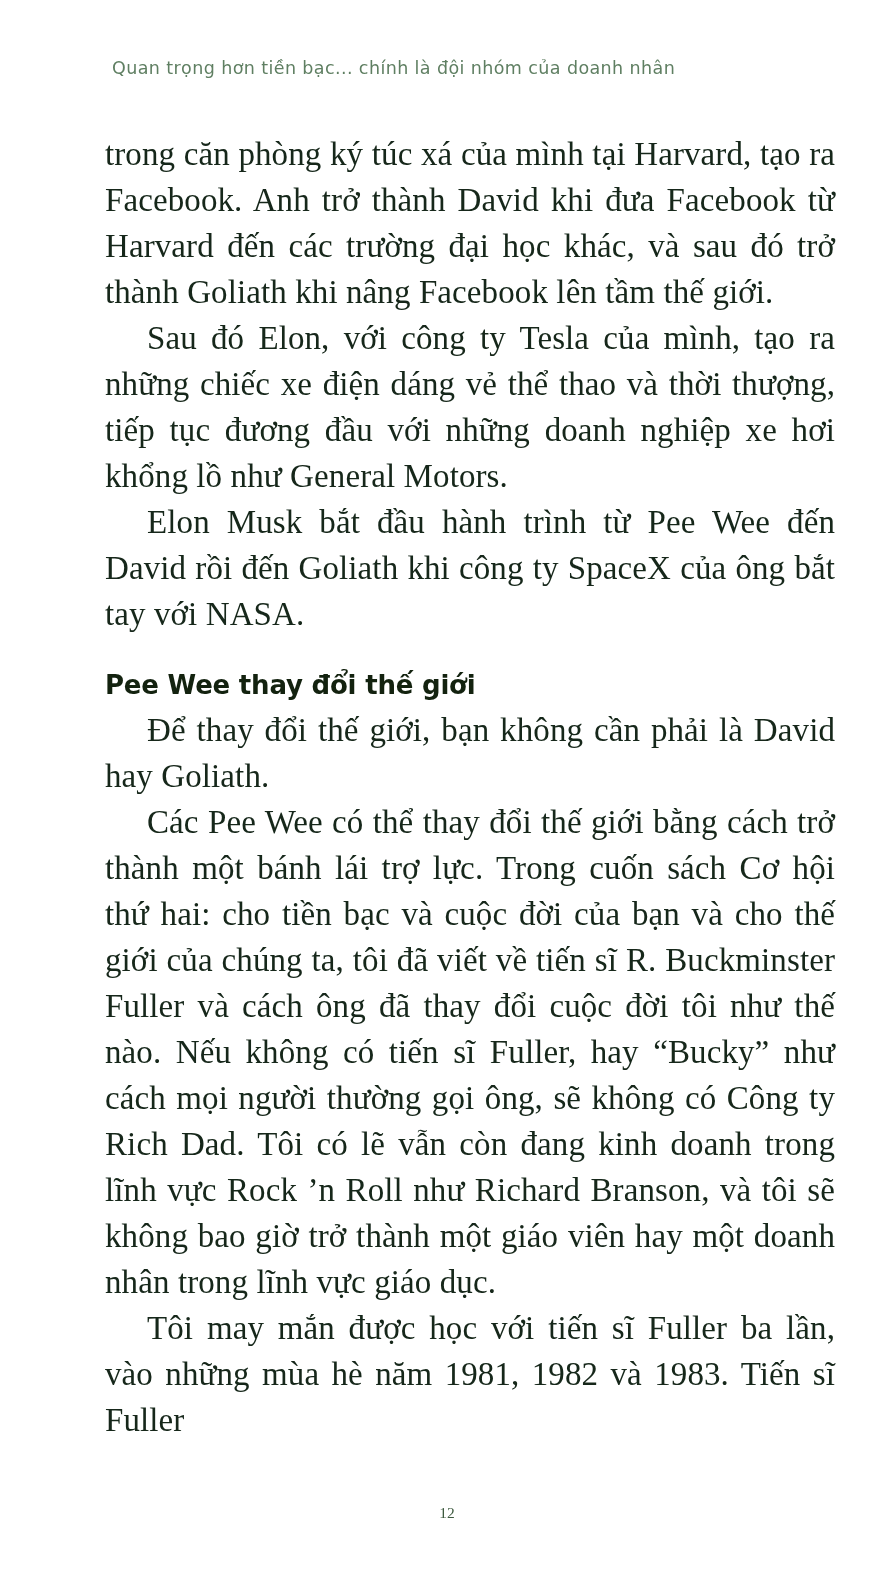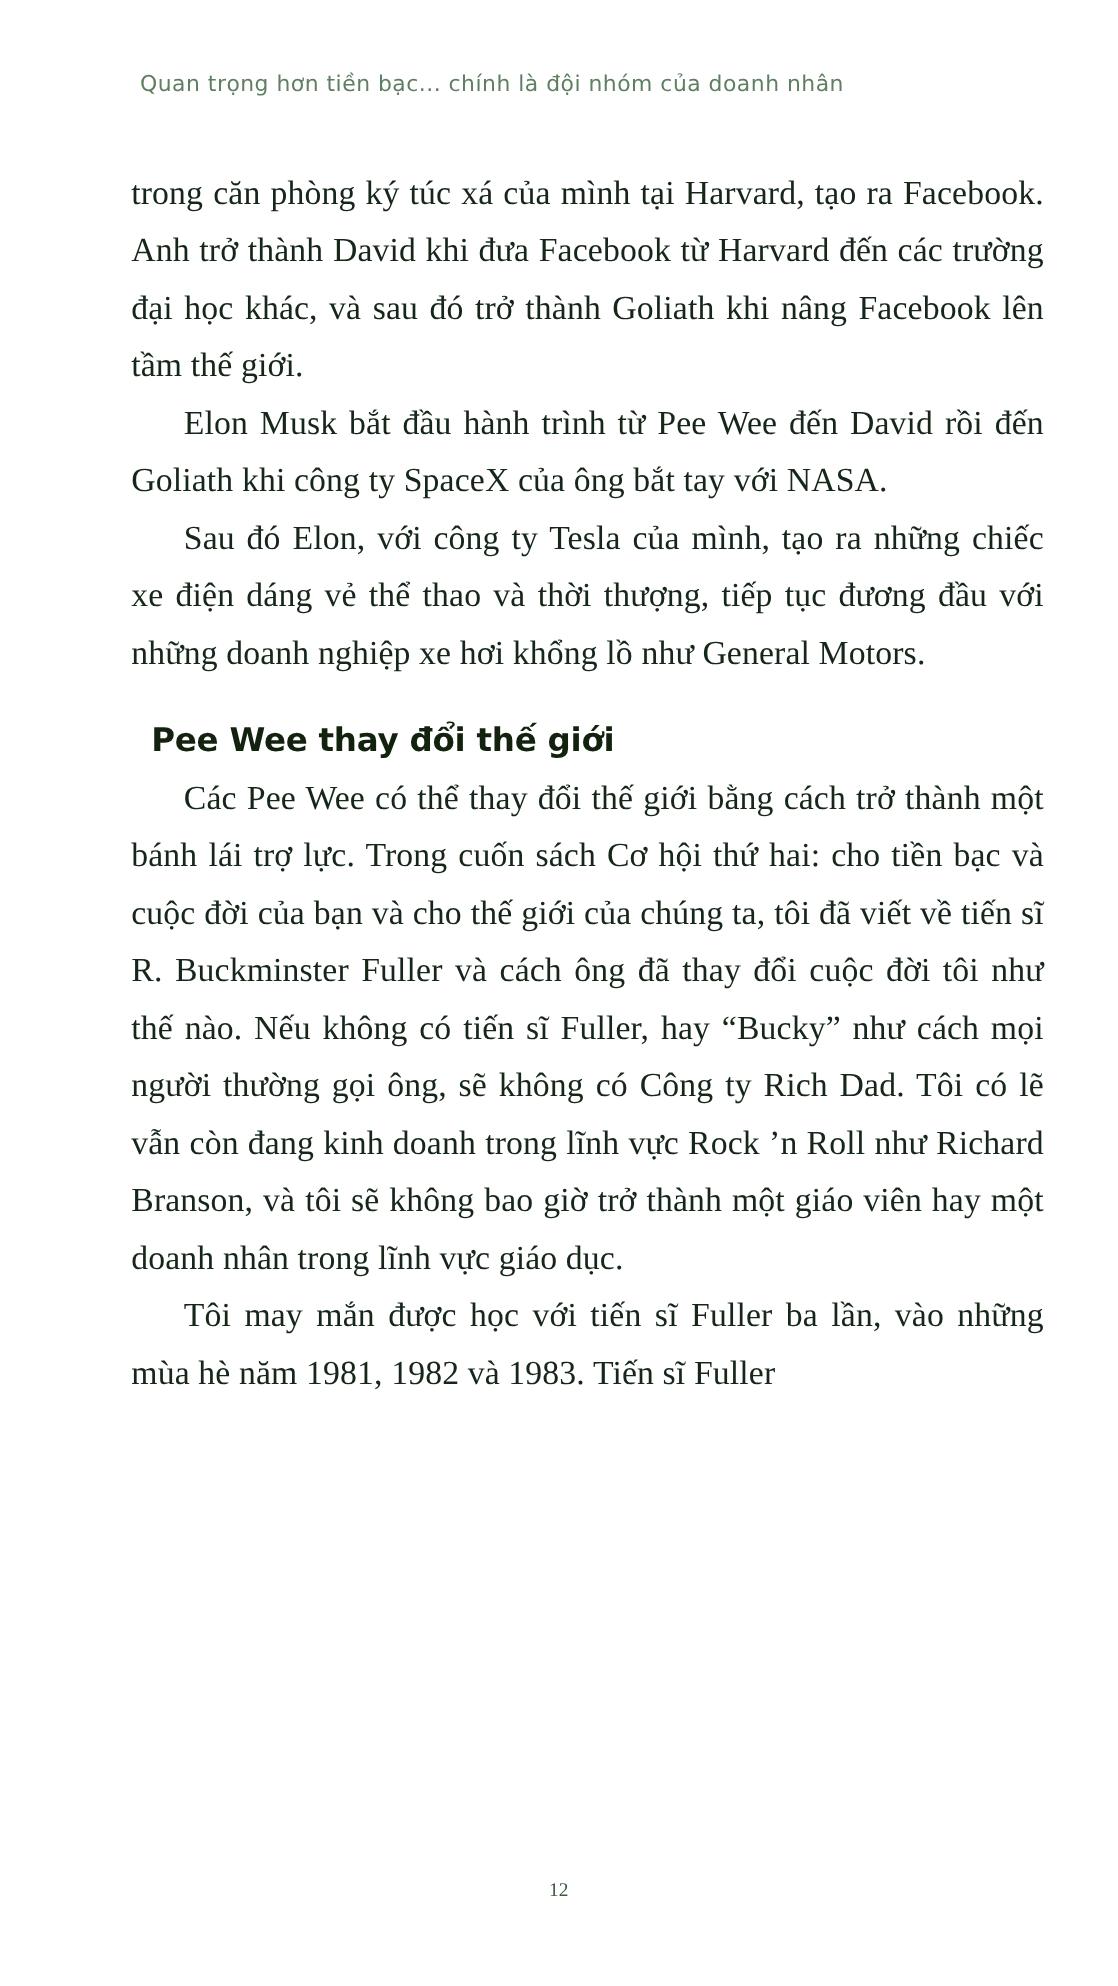--- a/index.html
+++ b/index.html
@@ -33,32 +33,32 @@
     white-space: nowrap;
   }
   .body-col {
     position: absolute;
     top: 131px;
     left: 105px;
     width: 730px;
   }
   p {
     margin: 0;
-    font-size: 27px;
+    font-size: 33px;
     line-height: 46px;
     text-align: justify;
     text-justify: inter-word;
     color: #16271a;
     letter-spacing: 0.1px;
   }
   p.indent {
     text-indent: 42px;
   }
   h2.section {
-    margin: 26px 0 0 16px;
+    margin: 26px 0 0 0;
     font-family: "DejaVu Sans", sans-serif;
     font-weight: bold;
     font-size: 26px;
     line-height: 44px;
     color: #13220f;
     letter-spacing: -0.2px;
   }
   .ital {
   }
   .folio {
@@ -76,26 +76,27 @@
 <body>
 
 <div class="page">
 
   <div class="running-head">Quan trọng hơn tiền bạc... chính là đội nhóm của doanh nhân</div>
 
   <div class="body-col">
 
     <p>trong căn phòng ký túc xá của mình tại Harvard, tạo ra Facebook. Anh trở thành David khi đưa Facebook từ Harvard đến các trường đại học khác, và sau đó trở thành Goliath khi nâng Facebook lên tầm thế giới.</p>
 
+    <p class="indent">Sau đó Elon, với công ty Tesla của mình, tạo ra những chiếc xe điện dáng vẻ thể thao và thời thượng, tiếp tục đương đầu với những doanh nghiệp xe hơi khổng lồ như General Motors.</p>
+
     <p class="indent">Elon Musk bắt đầu hành trình từ Pee Wee đến David rồi đến Goliath khi công ty SpaceX của ông bắt tay với NASA.</p>
-
-    <p class="indent">Sau đó Elon, với công ty Tesla của mình, tạo ra những chiếc xe điện dáng vẻ thể thao và thời thượng, tiếp tục đương đầu với những doanh nghiệp xe hơi khổng lồ như General Motors.</p>
 
     <h2 class="section">Pee Wee thay đổi thế giới</h2>
 
+    <p class="indent">Để thay đổi thế giới, bạn không cần phải là David hay Goliath.</p>
 
     <p class="indent"><span>Các Pee Wee có thể thay đổi thế giới bằng cách trở thành một </span><span class="ital">bánh lái trợ lực</span><span>. Trong cuốn sách </span><span class="ital">Cơ hội thứ hai: cho tiền bạc và cuộc đời của bạn và cho thế giới của chúng ta</span><span>, tôi đã viết về tiến sĩ R. Buckminster Fuller và cách ông đã thay đổi cuộc đời tôi như thế nào. Nếu không có tiến sĩ Fuller, hay “Bucky” như cách mọi người thường gọi ông, sẽ không có Công ty Rich Dad. Tôi có lẽ vẫn còn đang kinh doanh trong lĩnh vực Rock ’n Roll như Richard Branson, và tôi sẽ không bao giờ trở thành một giáo viên hay một doanh nhân trong lĩnh vực giáo dục.</span></p>
 
     <p class="indent">Tôi may mắn được học với tiến sĩ Fuller ba lần, vào những mùa hè năm 1981, 1982 và 1983. Tiến sĩ Fuller</p>
 
   </div>
 
   <div class="folio">12</div>
 
 </div>

